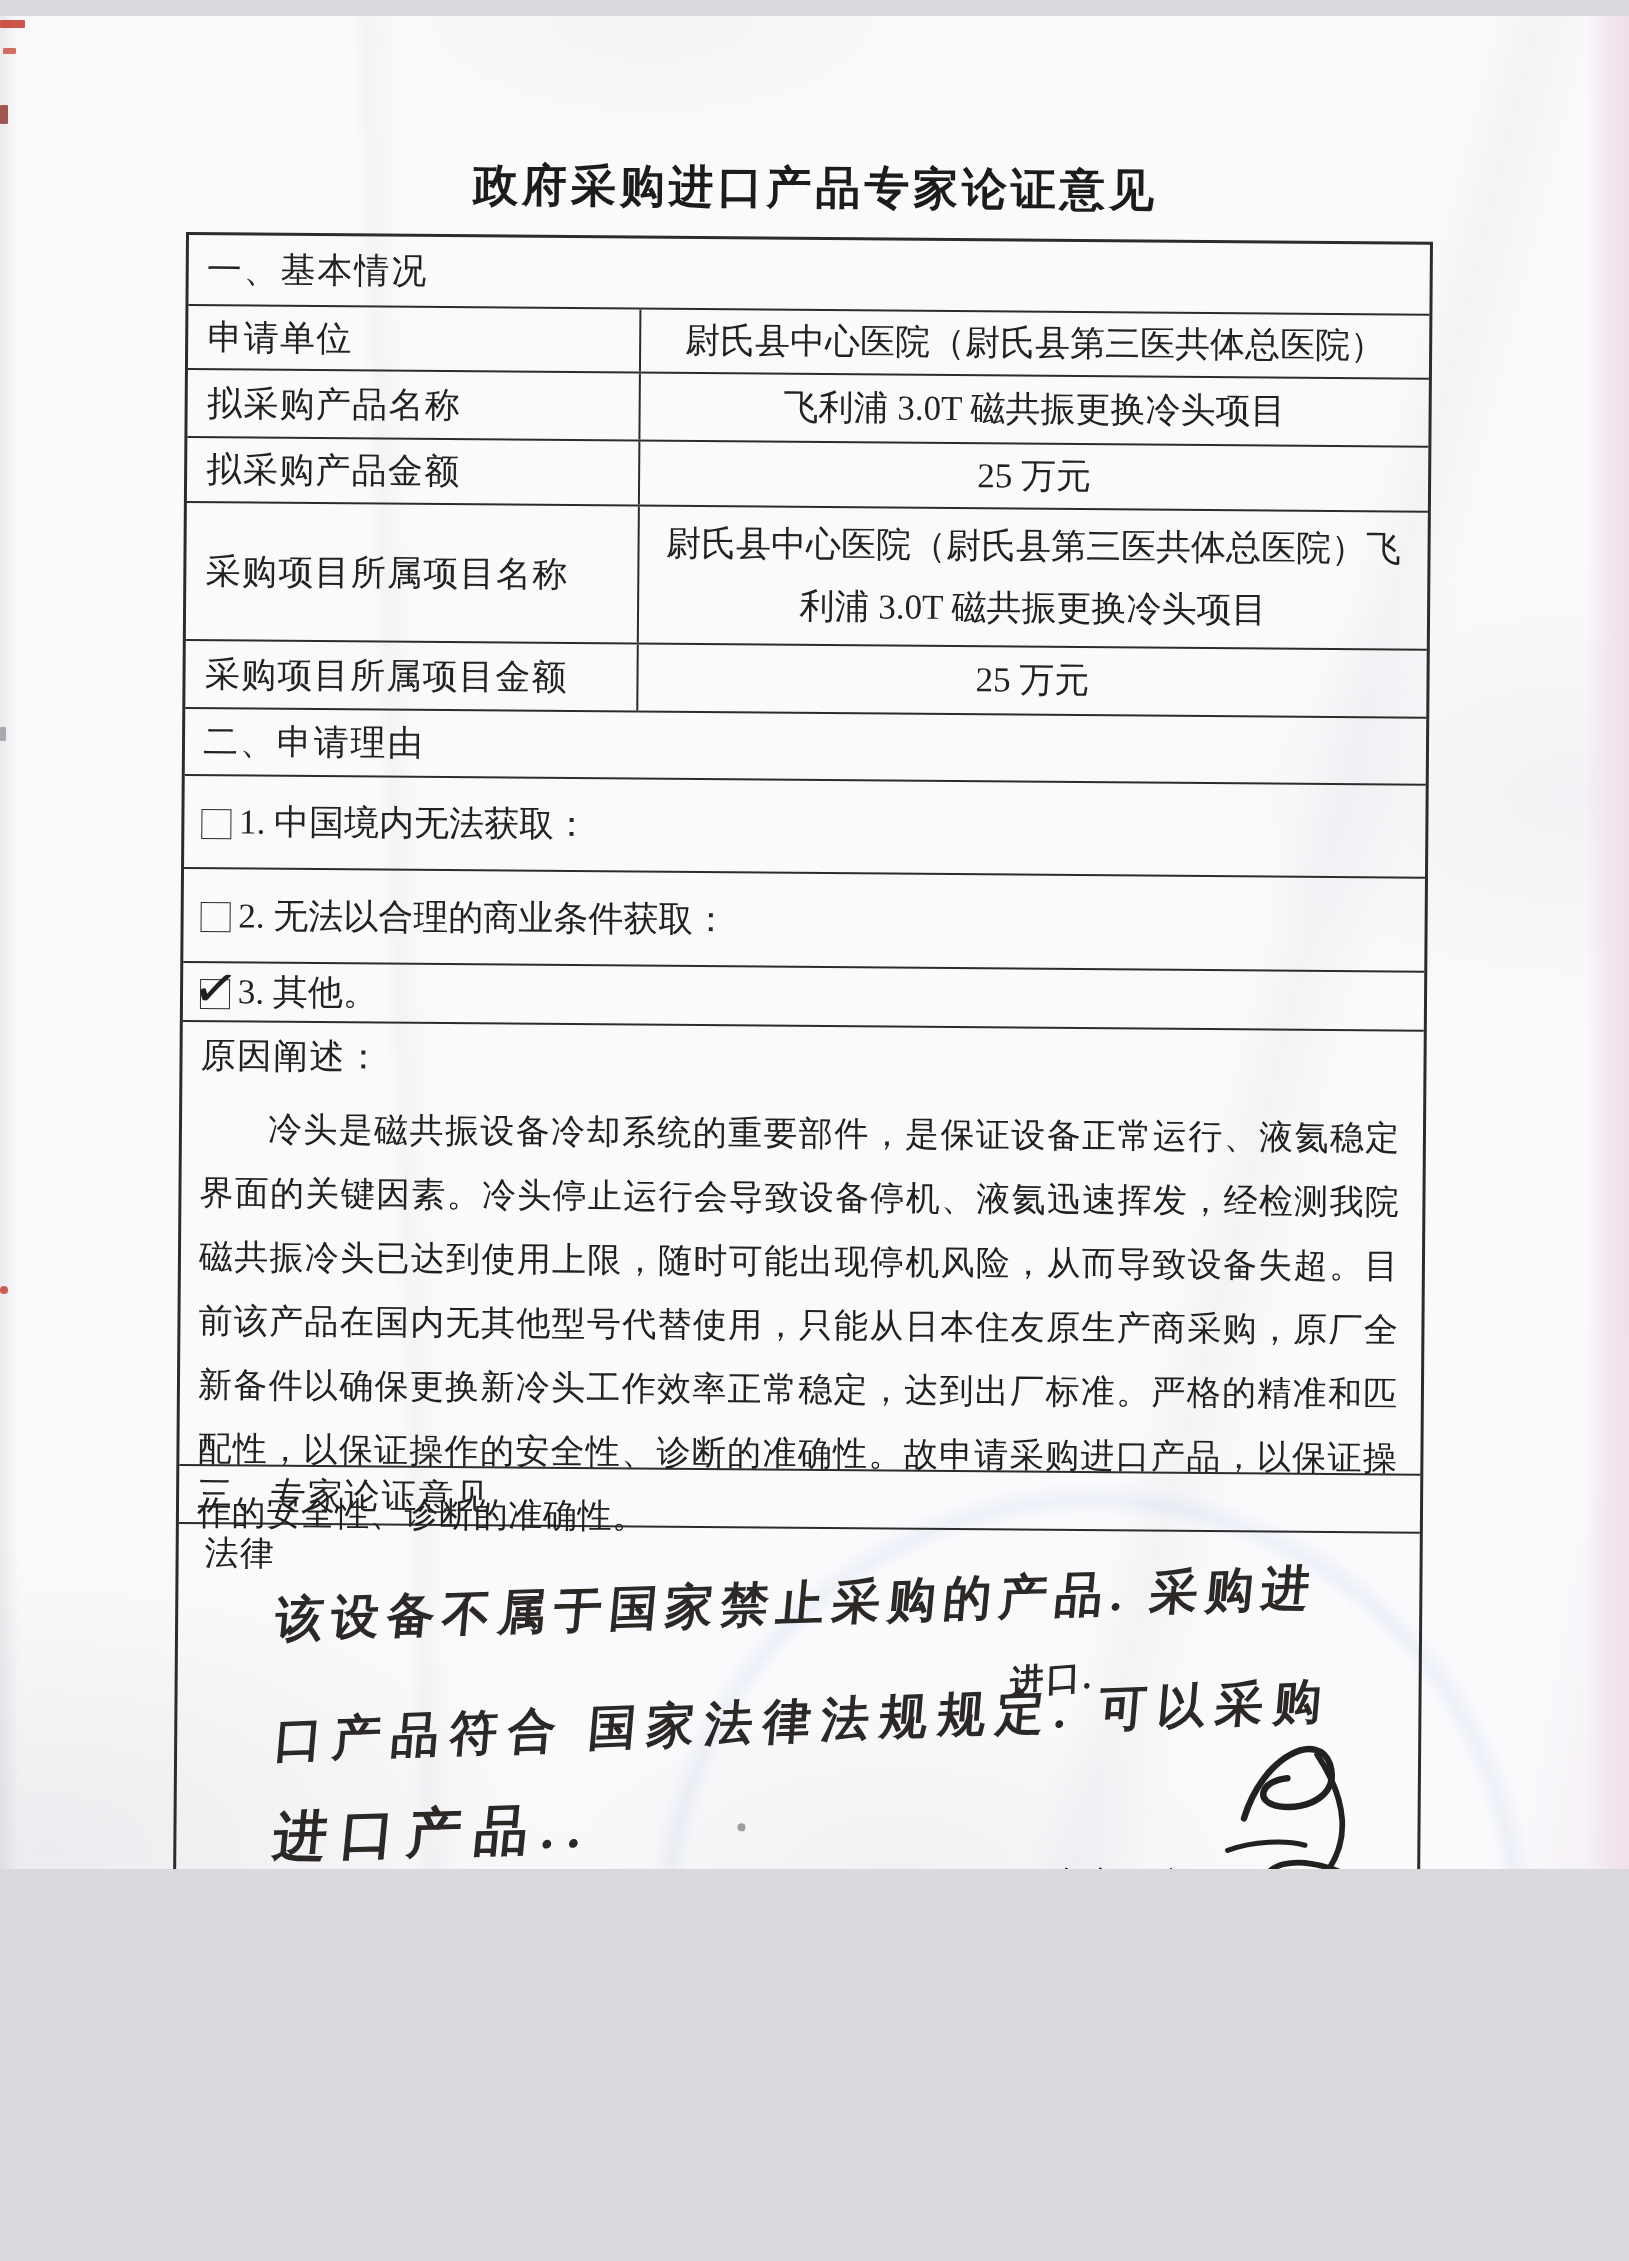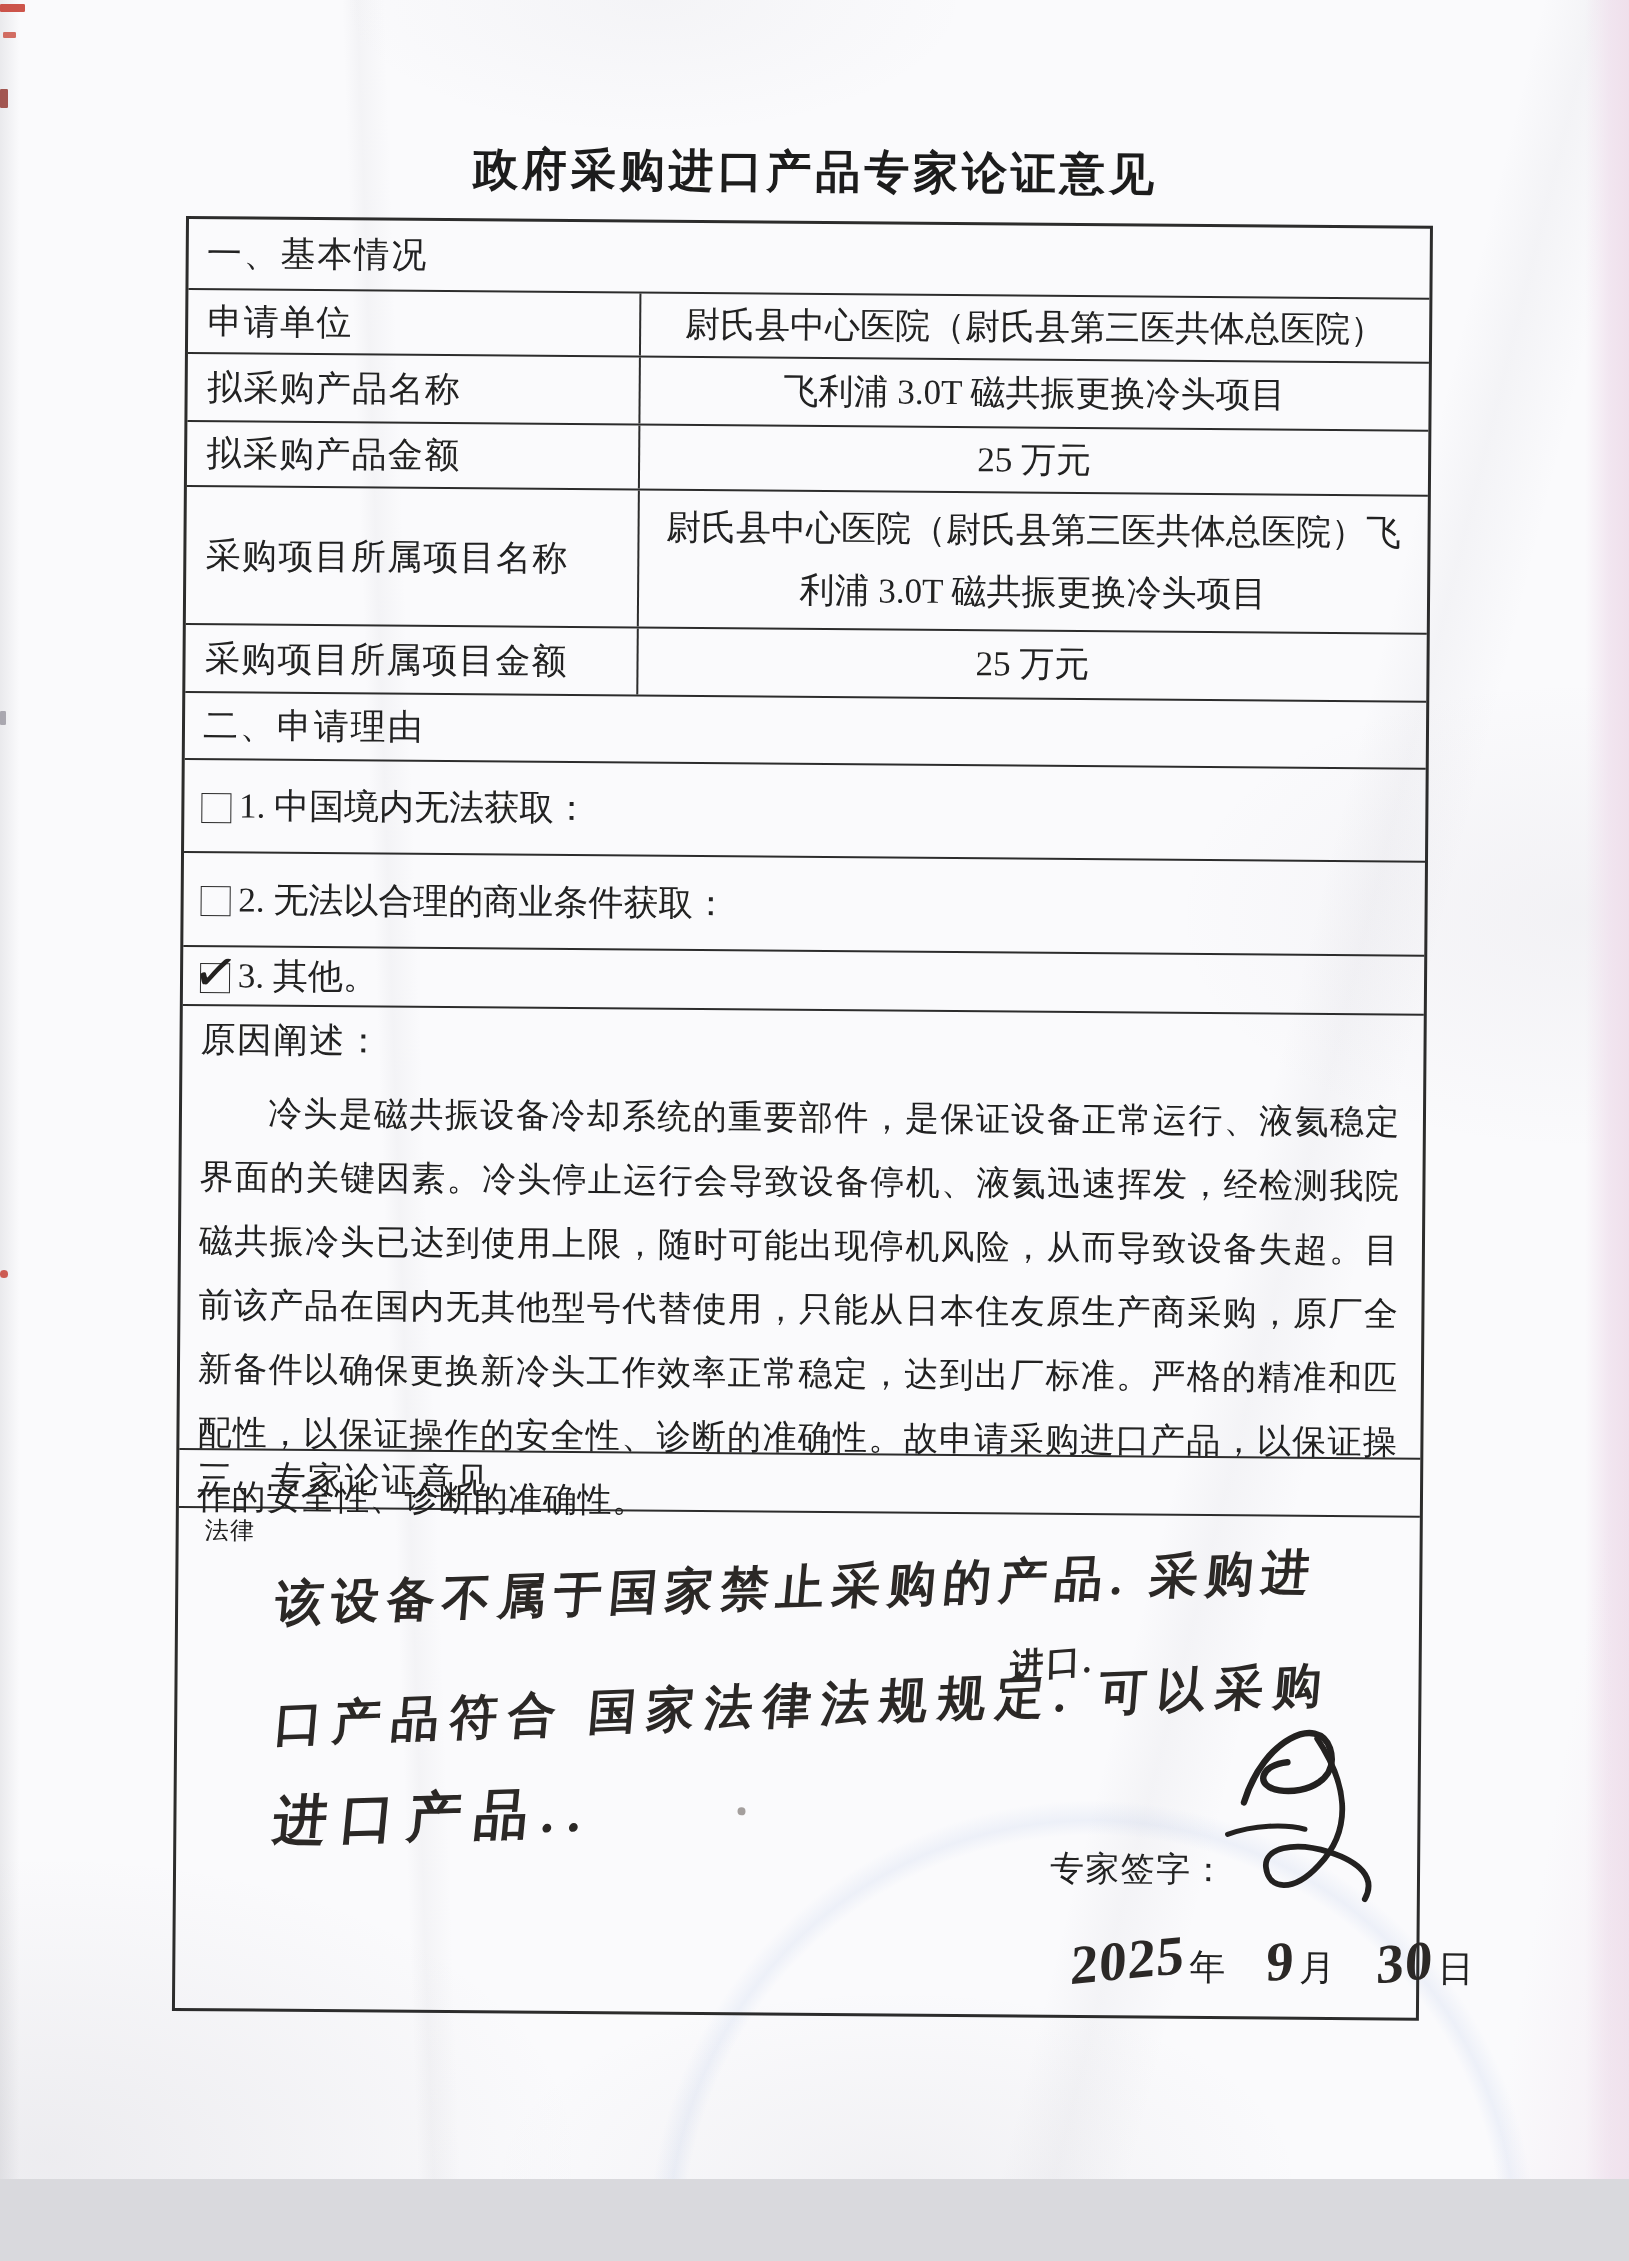--- a/index.html
+++ b/index.html
@@ -1,19 +1,19 @@
 <!DOCTYPE html>
 <html style="font-size:10.3px"><head>
 <meta charset="utf-8">
 <style>
   html,body{margin:0;padding:0;background:#d9d9dd;}
   .sheet{
     position:relative;
-    width:1630px;height:2179px;
-    margin:0 auto;
+    width:1630px;height:1853px;
+    margin:16px auto;
     background-color:#fafafc;
     background-image:
       radial-gradient(ellipse 580px 335px at 97% 42%, rgba(140,130,150,.07), transparent 70%),
       radial-gradient(ellipse 741px 419px at 3% 99%, rgba(118,114,130,.10), transparent 72%),
       radial-gradient(ellipse 580px 271px at 55% 100%, rgba(125,120,135,.07), transparent 70%),
       radial-gradient(ellipse 451px 193px at 40% 0%, rgba(130,130,145,.05), transparent 70%),
       linear-gradient(104deg, transparent 71%, rgba(120,120,140,.05) 73.5%, transparent 77%),
       linear-gradient(88deg, transparent 24.5%, rgba(120,120,135,.05) 25.4%, transparent 27%),
       radial-gradient(circle 451px at 67% 103%, transparent 409px, rgba(168,188,228,.16) 424px, transparent 444px),
       linear-gradient(90deg, rgba(90,90,100,.10) 0px, transparent 19.3px);
@@ -55,21 +55,21 @@
   .row.reason{padding-left:17px;}
   .cbox{position:relative;display:inline-block;width:28px;height:28px;border:1.9px solid #2a2a2a;
     margin-right:7.7px;flex:none;transform:translateY(1.9px);}
   .tick{position:absolute;left:-7.7px;top:-23px;font-size:54px;font-weight:400;color:#232120;
     transform:rotate(8deg);font-family:"DejaVu Sans",sans-serif;}
   .row.statement{display:block;padding:10.3px 23px 0 18px;}
   .st-label{font-size:35px;letter-spacing:1.3px;}
   .st-text{margin-top:18px;font-size:34px;line-height:64px;text-align:justify;
     text-indent:68px;letter-spacing:0.6px;color:#212121;}
   .row.expert{position:relative;display:block;padding:0;}
-  .law-label{position:absolute;left:26px;top:6.4px;font-size:24px;letter-spacing:1.3px;}
+  .law-label{position:absolute;left:26px;top:6.4px;font-size:34px;letter-spacing:1.3px;}
   .hw{position:absolute;white-space:nowrap;color:#2b2826;font-weight:700;
     font-family:"Liberation Serif","DejaVu Serif",serif;}
   .hw1{left:97px;top:43px;font-size:48px;letter-spacing:7.7px;transform:rotate(-2.2deg) skewX(-7deg);}
   .hw-insert{left:832px;top:126px;font-size:34px;letter-spacing:2.6px;transform:rotate(-5deg) skewX(-6deg);}
   .hw2{left:97px;top:160px;font-size:48px;letter-spacing:10.3px;transform:rotate(-2.6deg) skewX(-7deg);}
   .hw3{left:97px;top:271px;font-size:54px;letter-spacing:13px;transform:rotate(-2deg) skewX(-7deg);}
   .signature{position:absolute;left:1032px;top:186px;}
   .sign-label{position:absolute;left:874px;top:331px;font-size:34px;letter-spacing:1.3px;}
   .date-line{position:absolute;left:895px;top:413px;display:flex;align-items:baseline;}
   .dnum{position:static;font-size:55px;letter-spacing:1.3px;transform:rotate(-6deg) skewX(-8deg);

